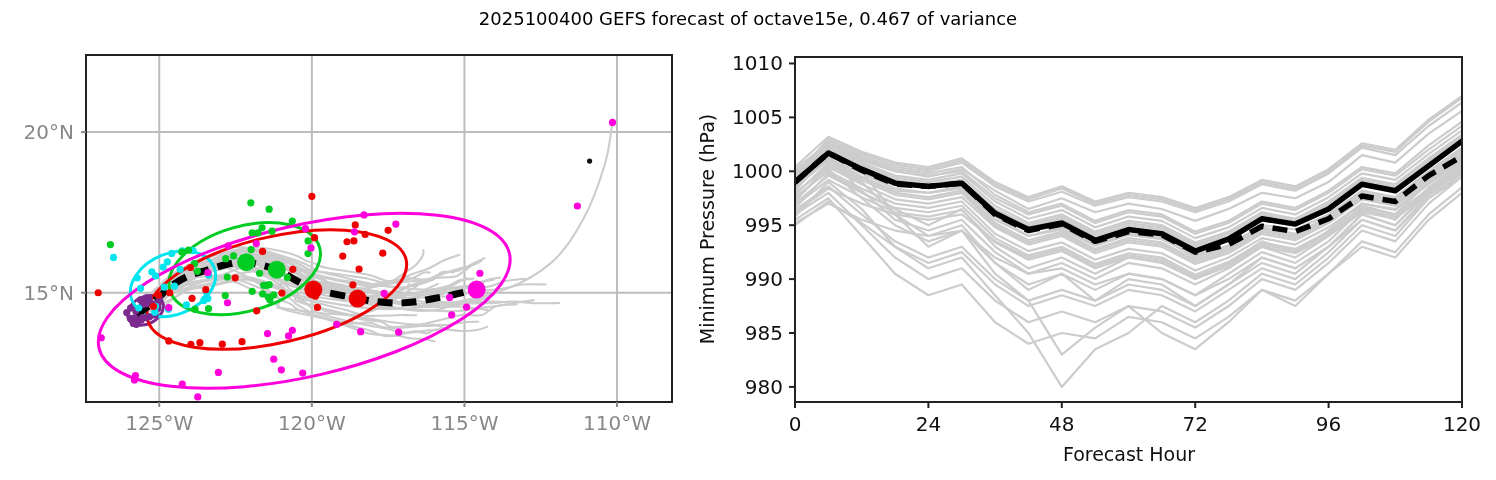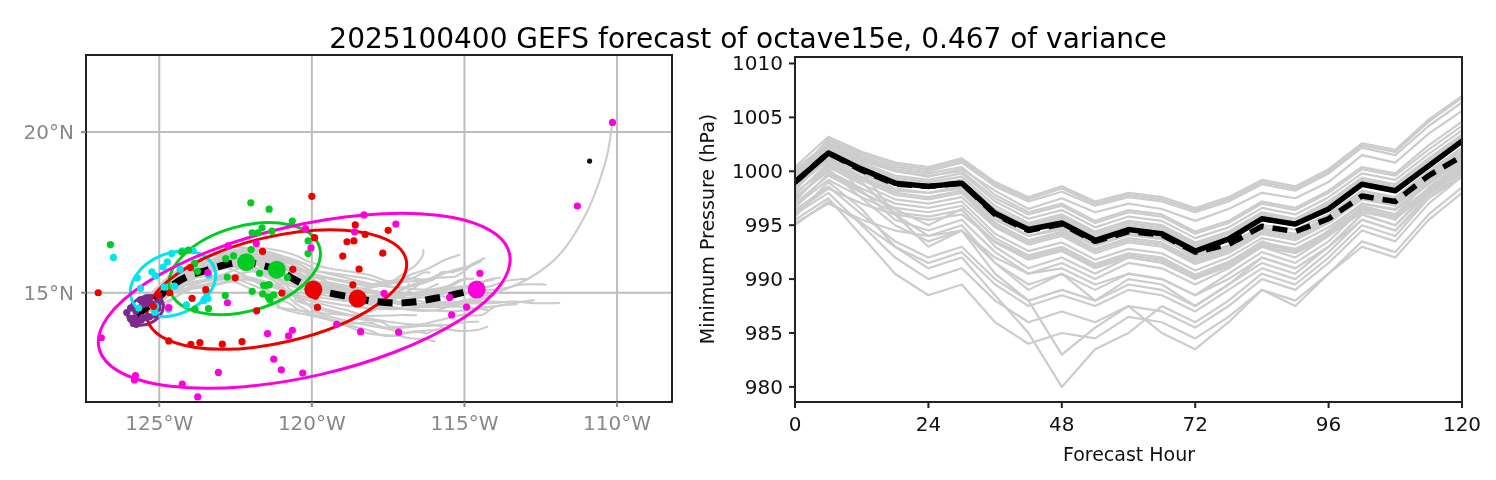--- a/index.html
+++ b/index.html
@@ -12,24 +12,24 @@
     overflow: hidden;
     position: relative;
   }
   #figure {
     position: absolute;
     left: 0; top: 0;
     width: 1496px; height: 480px;
   }
   .fig-title {
     position: absolute;
-    left: 0; top: 22px;
+    left: 0; top: 8px;
     width: 1496px;
     text-align: center;
-    font-size: 28px;
+    font-size: 18px;
     color: #000000;
     letter-spacing: 0px;
     white-space: nowrap;
   }
   svg { display: block; }
   .tick-label-gray {
     font-size: 20px;
     fill: #888888;
     font-family: "DejaVu Sans", sans-serif;
   }

